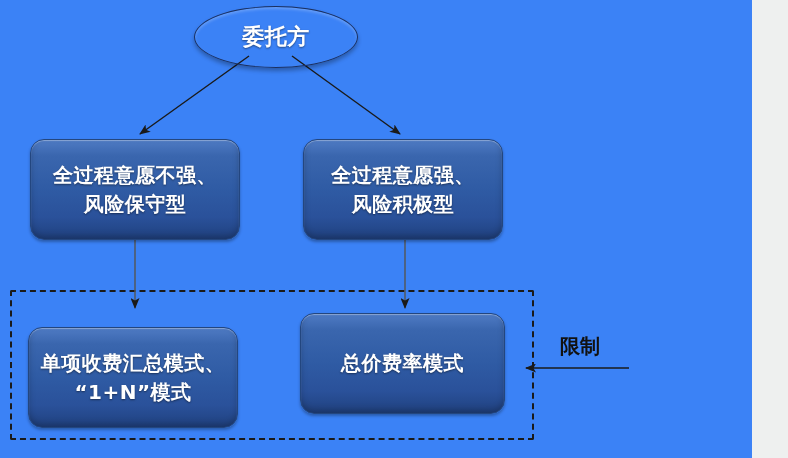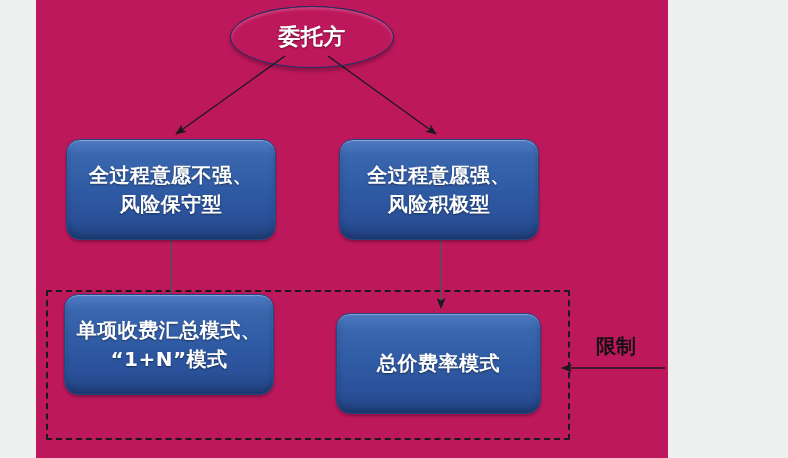--- a/index.html
+++ b/index.html
@@ -8,24 +8,23 @@
   }
   body {
     width: 788px;
     height: 458px;
     background: #eef0ef;
     font-family: "DejaVu Sans", "Liberation Sans", sans-serif;
     overflow: hidden;
   }
   #canvas {
     position: relative;
-    width: 632px;
+    width: 752px;
     height: 458px;
-    background: #be185d;
-    margin-left: 36px;
+    background: #3b82f6;
   }
   svg.edge-layer {
     position: absolute;
     left: 0;
     top: 0;
     width: 788px;
     height: 458px;
     pointer-events: none;
   }
   .node {
@@ -109,21 +108,21 @@
   <div class="node rect-node" style="left:30px; top:139px; width:210px; height:101px;">
     <span class="node-text">全过程意愿不强、
 风险保守型</span>
   </div>
 
   <div class="node rect-node" style="left:303px; top:139px; width:200px; height:101px;">
     <span class="node-text">全过程意愿强、
 风险积极型</span>
   </div>
 
-  <div class="node rect-node" style="left:28px; top:294px; width:210px; height:101px;">
+  <div class="node rect-node" style="left:28px; top:327px; width:210px; height:101px;">
     <span class="node-text">单项收费汇总模式、
 “1+N”模式</span>
   </div>
 
   <div class="node rect-node" style="left:300px; top:313px; width:205px; height:101px;">
     <span class="node-text">总价费率模式</span>
   </div>
 
 
   <div class="edge-label" style="left:560px; top:333px;">限制</div>

